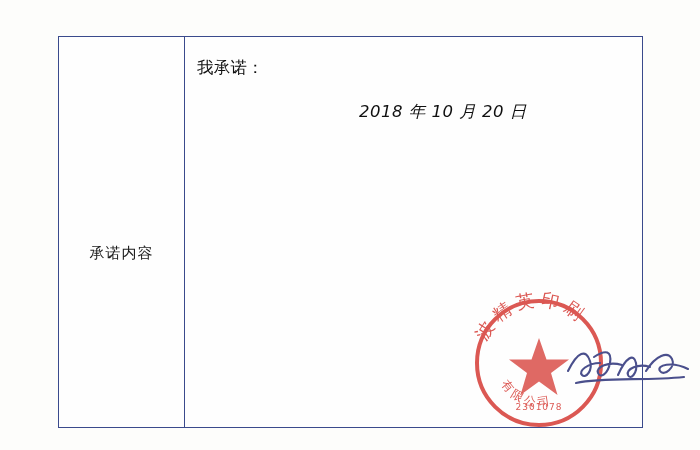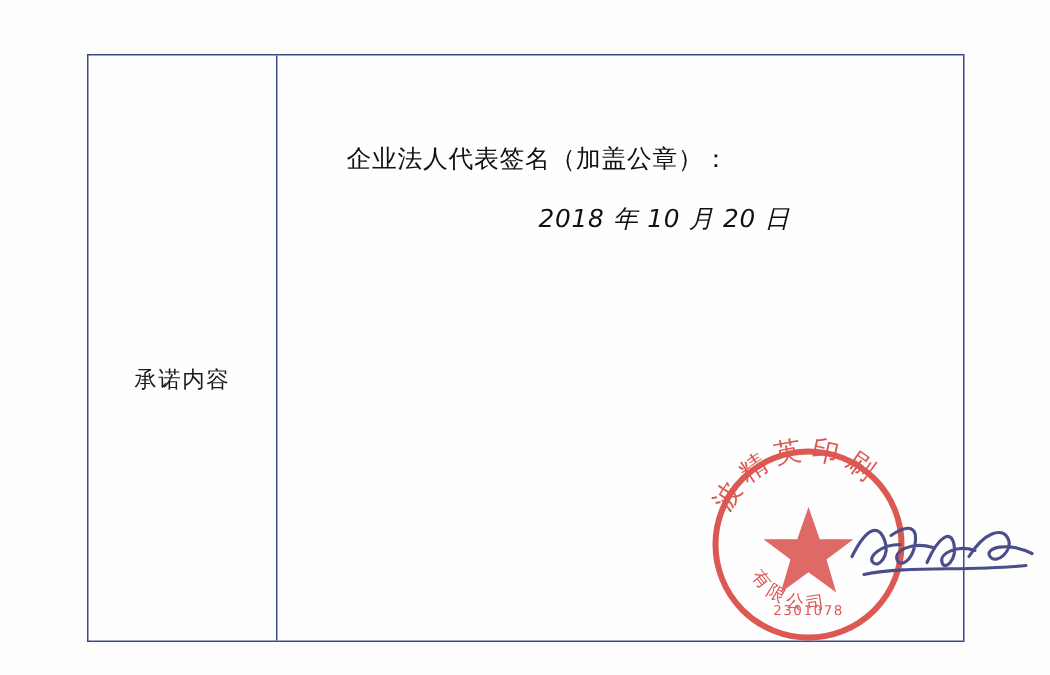--- a/index.html
+++ b/index.html
@@ -129,22 +129,22 @@
 
 <div class="page">
 
   <div class="table-box">
 
     <div class="label-cell">
       <span class="label-text">承诺内容</span>
     </div>
 
     <div class="content-cell">
+      <p class="para first">我承诺：</p>
 
-      <div class="signature-line">企业法人代表签名（加盖公章）：</div>
 
       <div class="date-line">2018 年 10 月 20 日</div>
     </div>
 
     <div class="seal">
       <svg width="150" height="150" viewBox="0 0 150 150" aria-hidden="true">
         <defs>
           <path id="arcTop" d="M 18,75 A 57,57 0 0 1 132,75" fill="none"></path>
           <path id="arcBottom" d="M 32,75 A 43,43 0 0 0 118,75" fill="none"></path>
         </defs>

